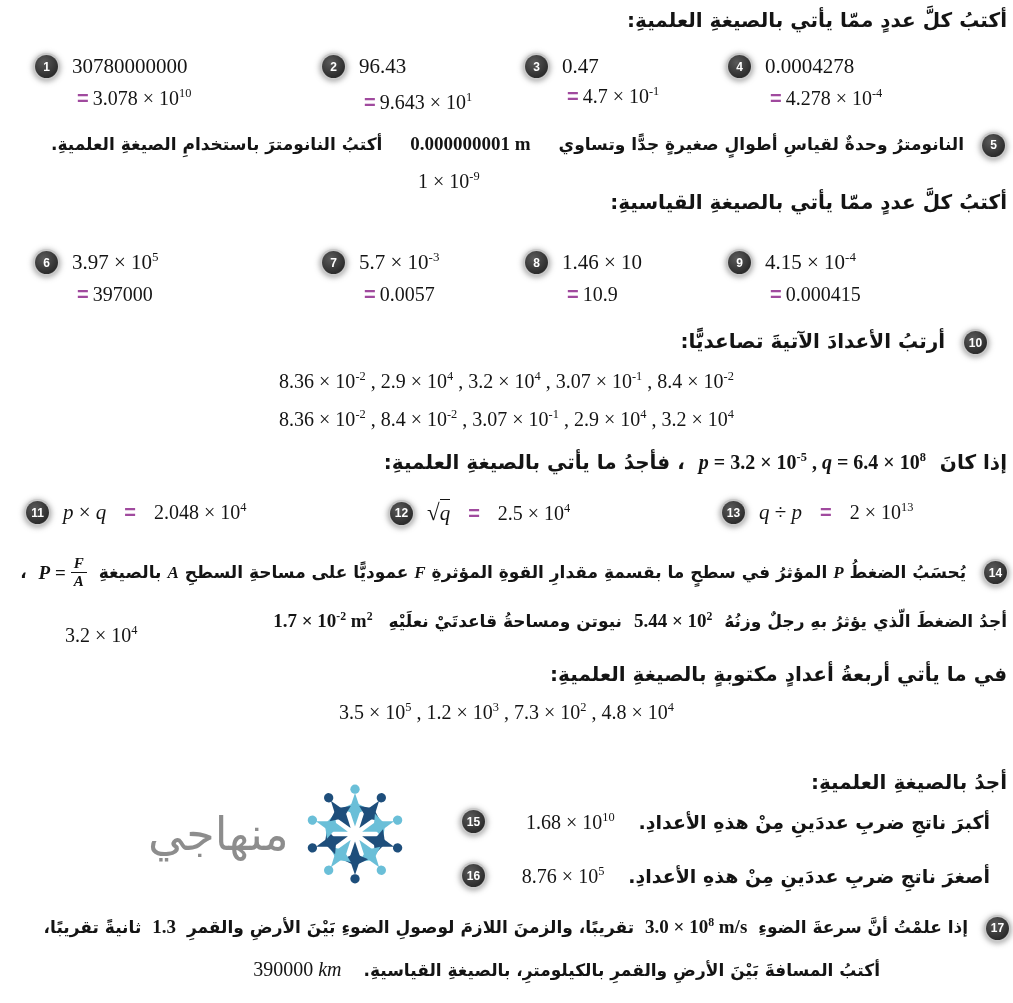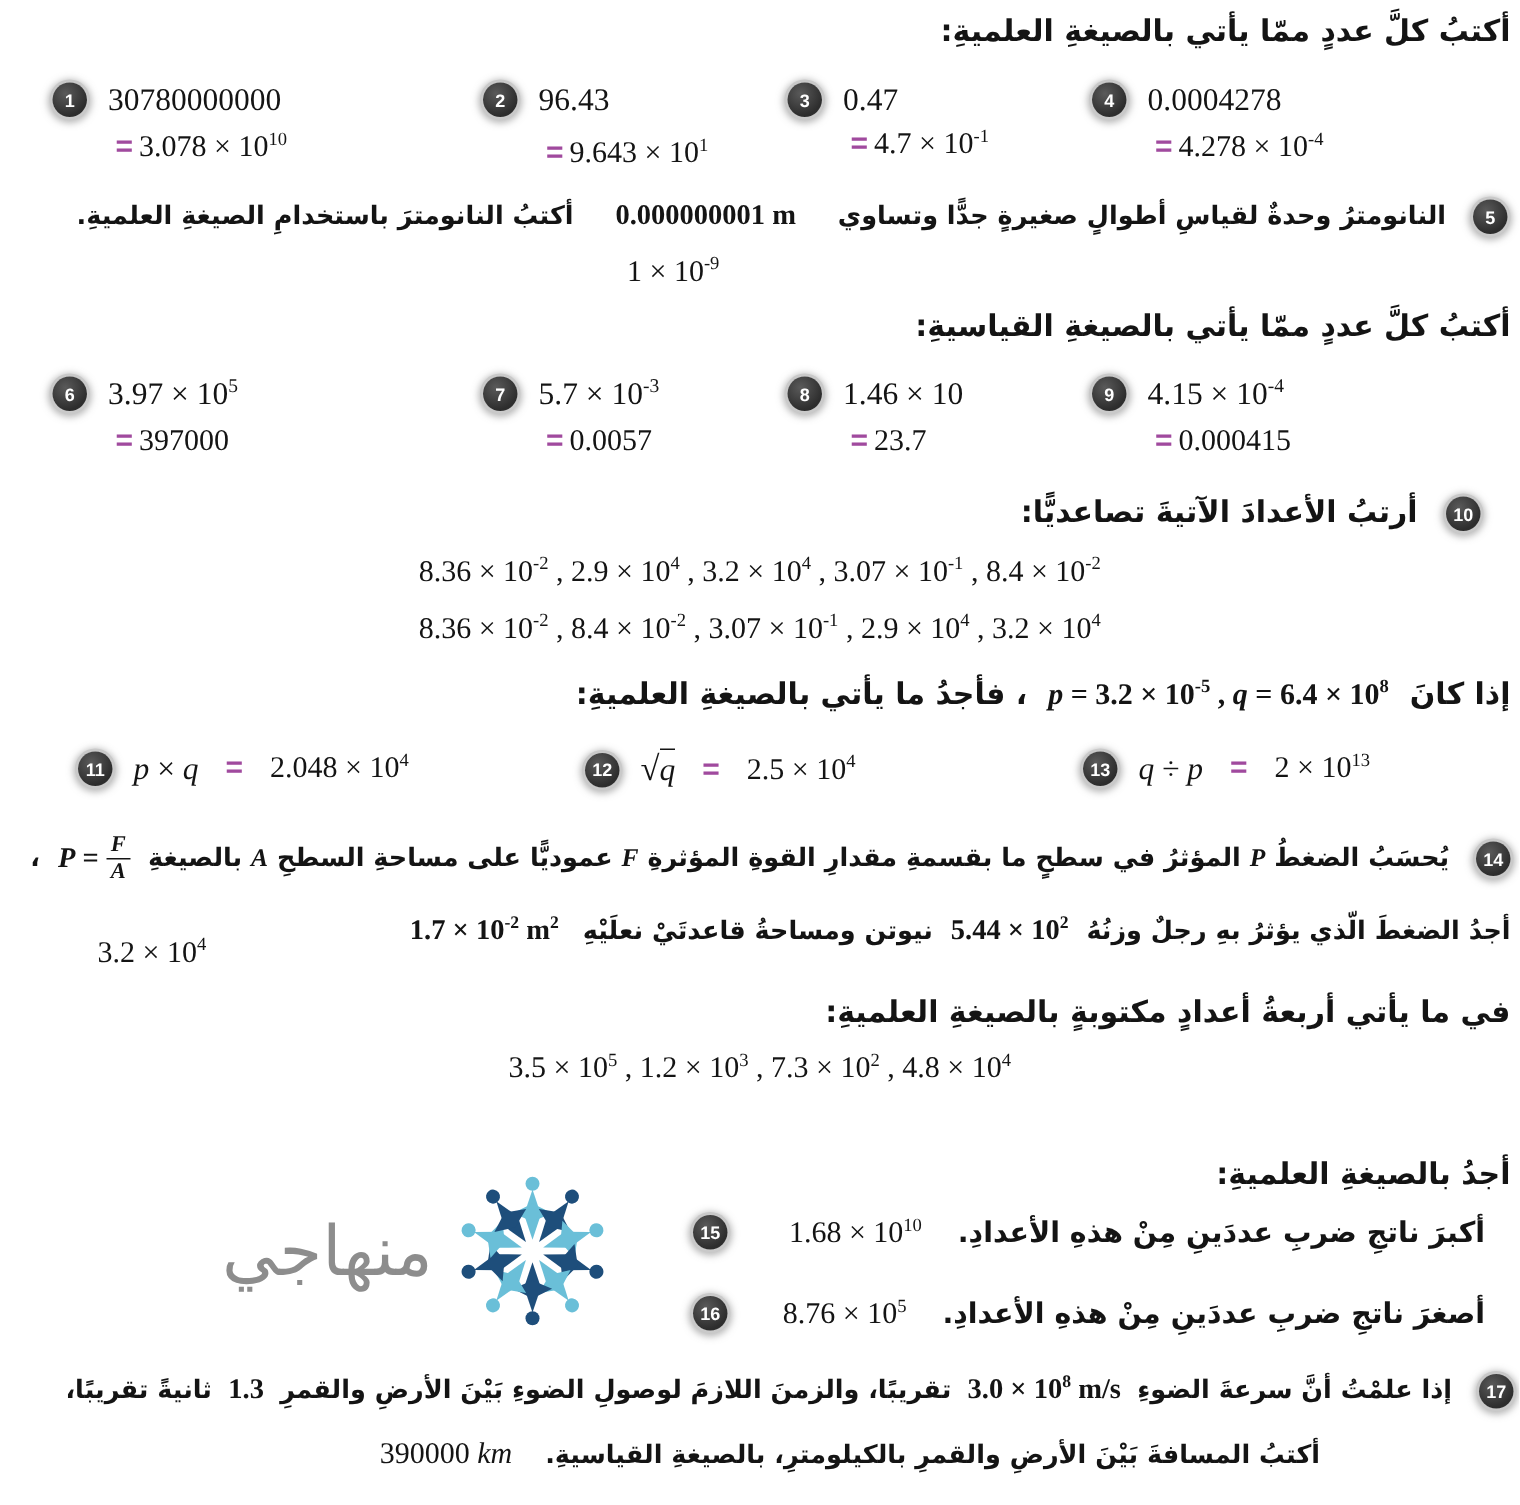--- a/index.html
+++ b/index.html
@@ -82,21 +82,21 @@
   </div>
 
   <div class="abs ar-body rtl-line" style="top:133px;right:8px;width:1000px;">
     <span class="badge">5</span>
     <span>النانومترُ وحدةٌ لقياسِ أطوالٍ صغيرةٍ جدًّا وتساوي</span>
     <span class="ltrrun" style="margin:0 22px;">0.000000001 m</span>
     <span>أكتبُ النانومترَ باستخدامِ الصيغةِ العلميةِ.</span>
   </div>
   <div class="abs ser" style="top:170px;left:383px;font-size:20px;margin-left:35px;">1 × 10<sup>-9</sup></div>
 
-  <div class="abs ar" style="top:205px;right:6px;">أكتبُ كلَّ عددٍ ممّا يأتي بالصيغةِ القياسيةِ:</div>
+  <div class="abs ar" style="top:190px;right:6px;">أكتبُ كلَّ عددٍ ممّا يأتي بالصيغةِ القياسيةِ:</div>
 
   <div class="abs" style="top:250px;left:35px;">
     <div class="item-line">
         <span class="badge">6</span>
       <span class="ser given">3.97 × 10<sup>5</sup></span>
       </div>
     <div class="ans-line">
         <span class="eq">=</span>
       <span class="ser ansnum">397000</span>
       </div>
@@ -111,21 +111,21 @@
       <span class="ser ansnum">0.0057</span>
       </div>
   </div>
   <div class="abs" style="top:250px;left:525px;">
     <div class="item-line">
         <span class="badge">8</span>
       <span class="ser given">1.46 × 10</span>
       </div>
     <div class="ans-line">
         <span class="eq">=</span>
-      <span class="ser ansnum">23.7</span>
+      <span class="ser ansnum">10.9</span>
       </div>
   </div>
   <div class="abs" style="top:250px;left:728px;">
     <div class="item-line">
         <span class="badge">9</span>
       <span class="ser given">4.15 × 10<sup>-4</sup></span>
       </div>
     <div class="ans-line">
         <span class="eq">=</span>
       <span class="ser ansnum">0.000415</span>
@@ -138,21 +138,21 @@
   </div>
   <div class="abs ser center-math" style="top:370px;left:0;">8.36 × 10<sup>-2</sup>  ,   2.9 × 10<sup>4</sup>   ,   3.2 × 10<sup>4</sup>  ,   3.07 × 10<sup>-1</sup>  ,  8.4 × 10<sup>-2</sup></div>
   <div class="abs ser center-math" style="top:408px;left:0;">8.36 × 10<sup>-2</sup>  ,   8.4 × 10<sup>-2</sup>   ,    3.07 × 10<sup>-1</sup>    ,    2.9 × 10<sup>4</sup>  ,  3.2 × 10<sup>4</sup></div>
 
   <div class="abs rtl-line ar" style="top:450px;right:6px;">
     <span>إذا كانَ</span>
     <span class="ltrrun" style="font-size:20px;margin:0 7px;"><i>p</i> = 3.2 × 10<sup>-5</sup> , <i>q</i> = 6.4 × 10<sup>8</sup></span>
     <span>، فأجدُ ما يأتي بالصيغةِ العلميةِ:</span>
   </div>
 
-  <div class="abs item-line" style="top:500px;left:52px;">
+  <div class="abs item-line" style="top:500px;left:26px;">
     <span class="badge">11</span>
     <span class="ser given"><i>p</i> × <i>q</i></span>
     <span class="eq">=</span>
     <span class="ser ansnum">2.048 × 10<sup>4</sup></span>
   </div>
   <div class="abs item-line" style="top:500px;left:390px;">
     <span class="badge">12</span>
     <span class="ser given"><span class="rad">√</span><span class="over"><i>q</i></span></span>
     <span class="eq">=</span>
     <span class="ser ansnum">2.5 × 10<sup>4</sup></span>

